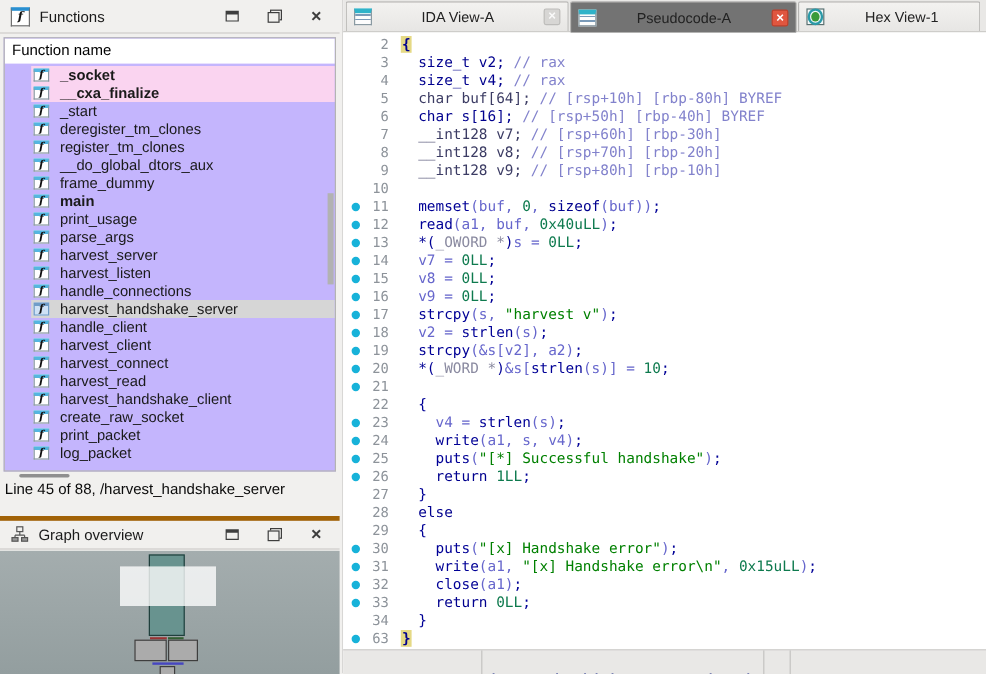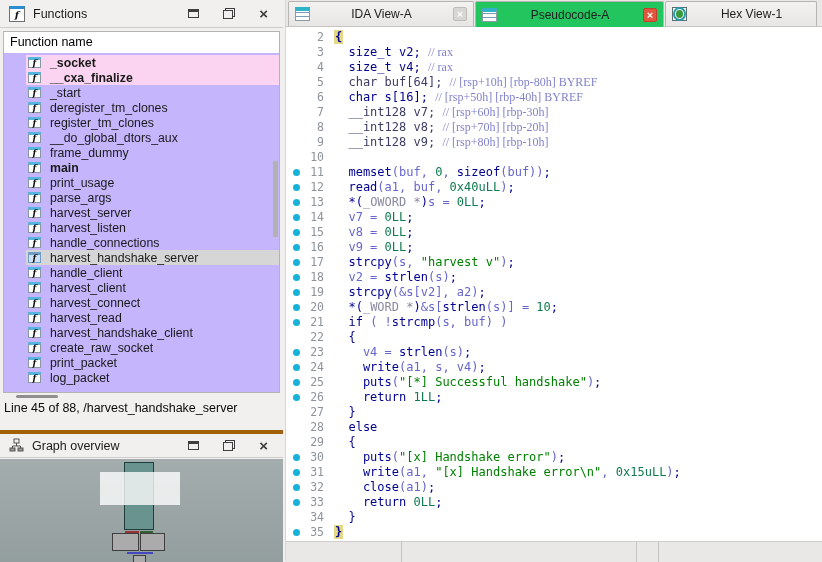--- a/index.html
+++ b/index.html
@@ -50,21 +50,21 @@
   .gedge { position:absolute; height:2px; }
 
   
   .right-col { position:absolute; left:285px; top:0; width:537px; height:561px; background:#fff; border-left:1px solid #d8d7d5; }
 
   .tabbar { position:absolute; left:0; top:0; width:537px; height:27px; background:#e9e8e6;
             border-bottom:1px solid #c6c5c3; display:flex; align-items:flex-end; padding-left:2px; }
   .tab { height:25px; margin-right:1px; display:flex; align-items:center; gap:6px; padding:0 6px;
          border:1px solid #b6b5b3; border-bottom:none; border-radius:2px 2px 0 0;
          background:linear-gradient(#f3f2f0, #e7e6e4); flex:none; position:relative; }
-  .tab.active { background:#22c55e; height:26px; margin-bottom:-1px; z-index:2;justify-content:space-between; }
+  .tab.active { background:#737373; height:26px; margin-bottom:-1px; z-index:2;justify-content:space-between; }
   .tab-label { flex:1; text-align:center; font-size:12px; color:#222; white-space:nowrap; overflow:hidden; }
   .view-icon { width:15px; height:14px; flex:none; background:#fdfdfd; border:1px solid #8a9aa2; border-top:4px solid #2fb3c9;
                background-image:repeating-linear-gradient(#fdfdfd 0 1px, #7a9ab8 1px 2px, #fdfdfd 2px 4px); }
   .hex-icon { width:15px; height:14px; flex:none; background:#f4f8f8; border:1px solid #5a7070; display:flex; align-items:center; justify-content:center; }
   .hex-icon::before { content:""; width:8px; height:8px; border:2px solid #2b9aa8; border-radius:50%; background:#3a9a3a; background-clip:content-box; padding:1px; }
   .tab-close { width:14px; height:14px; flex:none; border-radius:2px; background:#d7d6d4; border:1px solid #bdbcba;
                color:#fafafa; font-size:11px; font-weight:bold; line-height:12px; text-align:center; }
   .tab-close.red { background:var(--tab-close-red); border-color:#bf3f2a; color:#fff; }
 
   .code { position:absolute; left:0; top:27px; width:537px; height:514px; background:#fff; padding-top:3px;
@@ -74,21 +74,21 @@
   .dot.on::before { content:""; width:7px; height:7px; border-radius:50%; background:var(--address-dot); }
   .ln { width:22px; flex:none; text-align:right; color:#8d939a; font-size:11.5px; }
   .ct { padding-left:10px; }
   .tk-b { color:var(--kw-bold); font-weight:normal; }
   .tk-k { color:var(--kw); }
   .tk-d { color:var(--decl); }
   .tk-v { color:var(--variable); }
   .tk-n { color:var(--number); }
   .tk-s { color:var(--string); }
   .tk-t { color:var(--cast); }
-  .tk-c { color:var(--comment);font-family:Liberation Serif, serif; }
+  .tk-c { color:var(--comment); }
   .tk-m { color:var(--kw-bold); font-weight:bold; background:var(--brace-highlight); padding:0 1px; }
 
   .bottombar { position:absolute; left:0; top:541px; width:537px; height:21px; background:#e9e8e6; border-top:1px solid #cfcecc;
                display:flex; align-items:stretch; padding-left:38px;
                font-family:"Liberation Mono", monospace; font-weight:bold; font-size:11px; color:#122080; }
   .bb-cell { line-height:19px; padding:16px 8px; border-right:1px solid #c4c3c1; white-space:nowrap; }
   .bb-cell.addr { letter-spacing:1px; }
   .bb-cell.gap { width:22px; padding:0; }
 </style>
 </head>
@@ -265,35 +265,35 @@
         <div class="cl"><span class="dot on"></span><span class="ln">11</span><span class="ct"><span class="tk-k">  memset</span><span class="tk-v">(buf, </span><span class="tk-n">0</span><span class="tk-v">, </span><span class="tk-b">sizeof</span><span class="tk-v">(buf))</span><span class="tk-k">;</span></span></div>
         <div class="cl"><span class="dot on"></span><span class="ln">12</span><span class="ct"><span class="tk-k">  read</span><span class="tk-v">(a1, buf, </span><span class="tk-n">0x40uLL</span><span class="tk-v">)</span><span class="tk-k">;</span></span></div>
         <div class="cl"><span class="dot on"></span><span class="ln">13</span><span class="ct"><span class="tk-k">  *(</span><span class="tk-t">_OWORD</span><span class="tk-t"> *</span><span class="tk-k">)</span><span class="tk-v">s = </span><span class="tk-n">0LL</span><span class="tk-k">;</span></span></div>
         <div class="cl"><span class="dot on"></span><span class="ln">14</span><span class="ct"><span class="tk-v">  v7 = </span><span class="tk-n">0LL</span><span class="tk-k">;</span></span></div>
         <div class="cl"><span class="dot on"></span><span class="ln">15</span><span class="ct"><span class="tk-v">  v8 = </span><span class="tk-n">0LL</span><span class="tk-k">;</span></span></div>
         <div class="cl"><span class="dot on"></span><span class="ln">16</span><span class="ct"><span class="tk-v">  v9 = </span><span class="tk-n">0LL</span><span class="tk-k">;</span></span></div>
         <div class="cl"><span class="dot on"></span><span class="ln">17</span><span class="ct"><span class="tk-k">  strcpy</span><span class="tk-v">(s, </span><span class="tk-s">"harvest v"</span><span class="tk-v">)</span><span class="tk-k">;</span></span></div>
         <div class="cl"><span class="dot on"></span><span class="ln">18</span><span class="ct"><span class="tk-v">  v2 = </span><span class="tk-k">strlen</span><span class="tk-v">(s)</span><span class="tk-k">;</span></span></div>
         <div class="cl"><span class="dot on"></span><span class="ln">19</span><span class="ct"><span class="tk-k">  strcpy</span><span class="tk-v">(&amp;s[v2], a2)</span><span class="tk-k">;</span></span></div>
         <div class="cl"><span class="dot on"></span><span class="ln">20</span><span class="ct"><span class="tk-k">  *(</span><span class="tk-t">_WORD</span><span class="tk-t"> *</span><span class="tk-k">)</span><span class="tk-v">&amp;s[</span><span class="tk-k">strlen</span><span class="tk-v">(s)] = </span><span class="tk-n">10</span><span class="tk-k">;</span></span></div>
-        <div class="cl"><span class="dot on"></span><span class="ln">21</span><span class="ct"><span class="tk-b">  if</span><span class="tk-v"> ( !</span><span class="tk-k">strcmp</span><span class="tk-v">(s, buf) )</span></span></div>
+        <div class="cl"><span class="dot on"></span><span class="ln">21</span></div>
         <div class="cl"><span class="dot"></span><span class="ln">22</span><span class="ct"><span class="tk-k">  {</span></span></div>
         <div class="cl"><span class="dot on"></span><span class="ln">23</span><span class="ct"><span class="tk-v">    v4 = </span><span class="tk-k">strlen</span><span class="tk-v">(s)</span><span class="tk-k">;</span></span></div>
         <div class="cl"><span class="dot on"></span><span class="ln">24</span><span class="ct"><span class="tk-k">    write</span><span class="tk-v">(a1, s, v4)</span><span class="tk-k">;</span></span></div>
         <div class="cl"><span class="dot on"></span><span class="ln">25</span><span class="ct"><span class="tk-k">    puts</span><span class="tk-v">(</span><span class="tk-s">"[*] Successful handshake"</span><span class="tk-v">)</span><span class="tk-k">;</span></span></div>
         <div class="cl"><span class="dot on"></span><span class="ln">26</span><span class="ct"><span class="tk-b">    return</span><span class="tk-n"> 1LL</span><span class="tk-k">;</span></span></div>
         <div class="cl"><span class="dot"></span><span class="ln">27</span><span class="ct"><span class="tk-k">  }</span></span></div>
         <div class="cl"><span class="dot"></span><span class="ln">28</span><span class="ct"><span class="tk-b">  else</span></span></div>
         <div class="cl"><span class="dot"></span><span class="ln">29</span><span class="ct"><span class="tk-k">  {</span></span></div>
         <div class="cl"><span class="dot on"></span><span class="ln">30</span><span class="ct"><span class="tk-k">    puts</span><span class="tk-v">(</span><span class="tk-s">"[x] Handshake error"</span><span class="tk-v">)</span><span class="tk-k">;</span></span></div>
         <div class="cl"><span class="dot on"></span><span class="ln">31</span><span class="ct"><span class="tk-k">    write</span><span class="tk-v">(a1, </span><span class="tk-s">"[x] Handshake error\n"</span><span class="tk-v">, </span><span class="tk-n">0x15uLL</span><span class="tk-v">)</span><span class="tk-k">;</span></span></div>
         <div class="cl"><span class="dot on"></span><span class="ln">32</span><span class="ct"><span class="tk-k">    close</span><span class="tk-v">(a1)</span><span class="tk-k">;</span></span></div>
         <div class="cl"><span class="dot on"></span><span class="ln">33</span><span class="ct"><span class="tk-b">    return</span><span class="tk-n"> 0LL</span><span class="tk-k">;</span></span></div>
         <div class="cl"><span class="dot"></span><span class="ln">34</span><span class="ct"><span class="tk-k">  }</span></span></div>
-        <div class="cl"><span class="dot on"></span><span class="ln">35</span><span class="ct"><span class="tk-m">}</span></span></div>
+        <div class="cl"><span class="dot on"></span><span class="ln">63</span><span class="ct"><span class="tk-m">}</span></span></div>
       </div>
   </div>
 
   <div class="bottombar">
     <span class="bb-cell addr">00001B54</span>
     <span class="bb-cell">harvest_handshake_server:2 (1B54)</span>
     <span class="bb-cell gap"></span>
   </div>
 </div>
 

